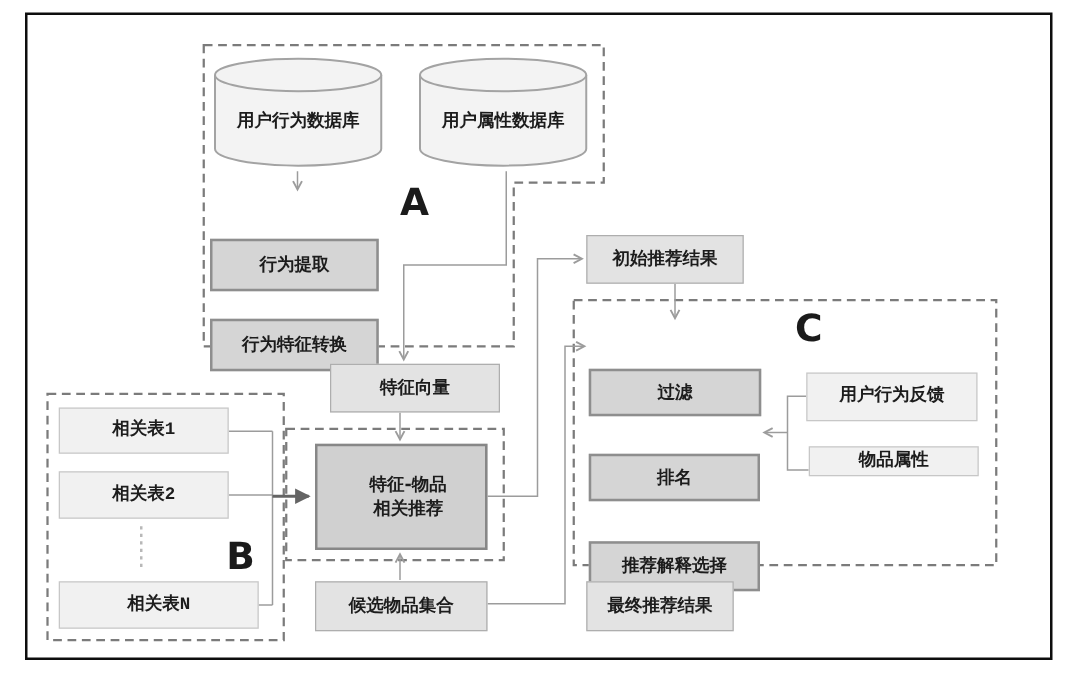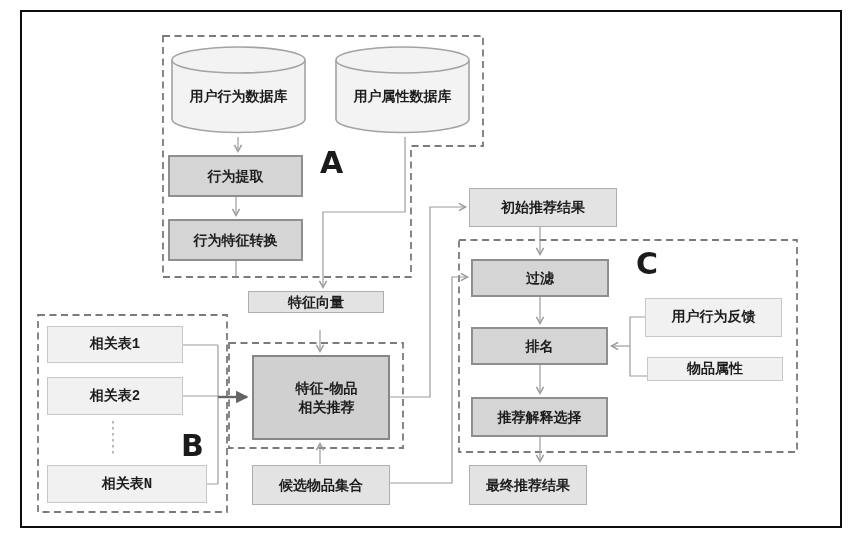--- a/index.html
+++ b/index.html
@@ -5,21 +5,21 @@
   * { box-sizing: border-box; }
   html,body { margin:0; padding:0; background:#ffffff; }
   body { font-family:"DejaVu Sans","Liberation Sans",sans-serif; }
   .stage { position:relative; width:863px; height:542px; background:#ffffff; overflow:hidden; }
   .frame { position:absolute; left:20px; top:10px; width:822px; height:518px; border:2px solid #0d0d0d; }
   svg.wires { position:absolute; left:0; top:0; width:863px; height:542px; }
   .node {
     position:absolute; display:flex; align-items:center; justify-content:center;
     font-size:14px; font-weight:bold; color:#1c1c1c; text-align:center; line-height:1.35;
   }
-  .process { background:#d5d5d5; border:2px solid #8e8e8e; }
+  .process { background:#d5d5d5; border:2px solid #8e8e8e;margin-top:36px; }
   .core    { background:#d0d0d0; border:2px solid #878787; white-space:pre-line;padding-left:11px; }
   .result  { background:#e3e3e3; border:1.5px solid #aeaeae; }
   .input   { background:#f1f1f1; border:1.5px solid #c7c7c7;font-family:Liberation Mono, monospace; }
   .grouplabel { position:absolute; font-size:30px; font-weight:bold; color:#1b1b1b; line-height:1; }
   .cylinder {
     position:absolute; display:flex; align-items:center; justify-content:center;
     font-size:14px; font-weight:bold; color:#1c1c1c; padding-top:12px;font-family:Liberation Mono, monospace;
   }
   .cylinder svg { position:absolute; left:0; top:0; width:100%; height:100%; }
   .cylinder span { position:relative; }
@@ -81,30 +81,30 @@
   <div class="cylinder" style="left:334px;top:45px;width:137px;height:92px">
     <svg viewBox="0 0 137 92" preserveAspectRatio="none">
       <path d="M2,15 V74 a66.5,13.5 0 0 0 133,0 V15" fill="#f3f3f3" stroke="#a3a3a3" stroke-width="1.6"></path>
       <ellipse cx="68.5" cy="15" rx="66.5" ry="13" fill="#f3f3f3" stroke="#a3a3a3" stroke-width="1.6"></ellipse>
     </svg>
     <span>用户属性数据库</span>
   </div>
 
   <div class="node process" style="left:168px;top:155px;width:135px;height:42px">行为提取</div>
   <div class="node process" style="left:168px;top:219px;width:135px;height:42px">行为特征转换</div>
-  <div class="node result" style="left:248px;top:291px;width:136px;height:22px">特征向量</div>
+  <div class="node result" style="left:264px;top:291px;width:136px;height:39px">特征向量</div>
   <div class="node core" style="left:252px;top:355px;width:138px;height:85px">特征-物品
 相关推荐</div>
   <div class="node result" style="left:252px;top:465px;width:138px;height:40px">候选物品集合</div>
 
   <div class="node input" style="left:47px;top:326px;width:136px;height:37px">相关表1</div>
   <div class="node input" style="left:47px;top:377px;width:136px;height:38px">相关表2</div>
   <div class="node input" style="left:47px;top:465px;width:160px;height:38px">相关表N</div>
 
-  <div class="node result" style="left:469px;top:188px;width:148px;height:39px">初始推荐结果</div>
+  <div class="node result" style="left:469px;top:188px;width:126px;height:39px">初始推荐结果</div>
   <div class="node process" style="left:471px;top:259px;width:138px;height:38px">过滤</div>
   <div class="node process" style="left:471px;top:327px;width:137px;height:38px">排名</div>
   <div class="node process" style="left:471px;top:397px;width:137px;height:40px">推荐解释选择</div>
   <div class="node result" style="left:469px;top:465px;width:118px;height:40px">最终推荐结果</div>
 
   <div class="node input" style="left:645px;top:298px;width:137px;height:39px">用户行为反馈</div>
   <div class="node input" style="left:647px;top:357px;width:136px;height:24px">物品属性</div>
 
   <div class="grouplabel" style="left:320px;top:148px">A</div>
   <div class="grouplabel" style="left:181px;top:431px">B</div>

